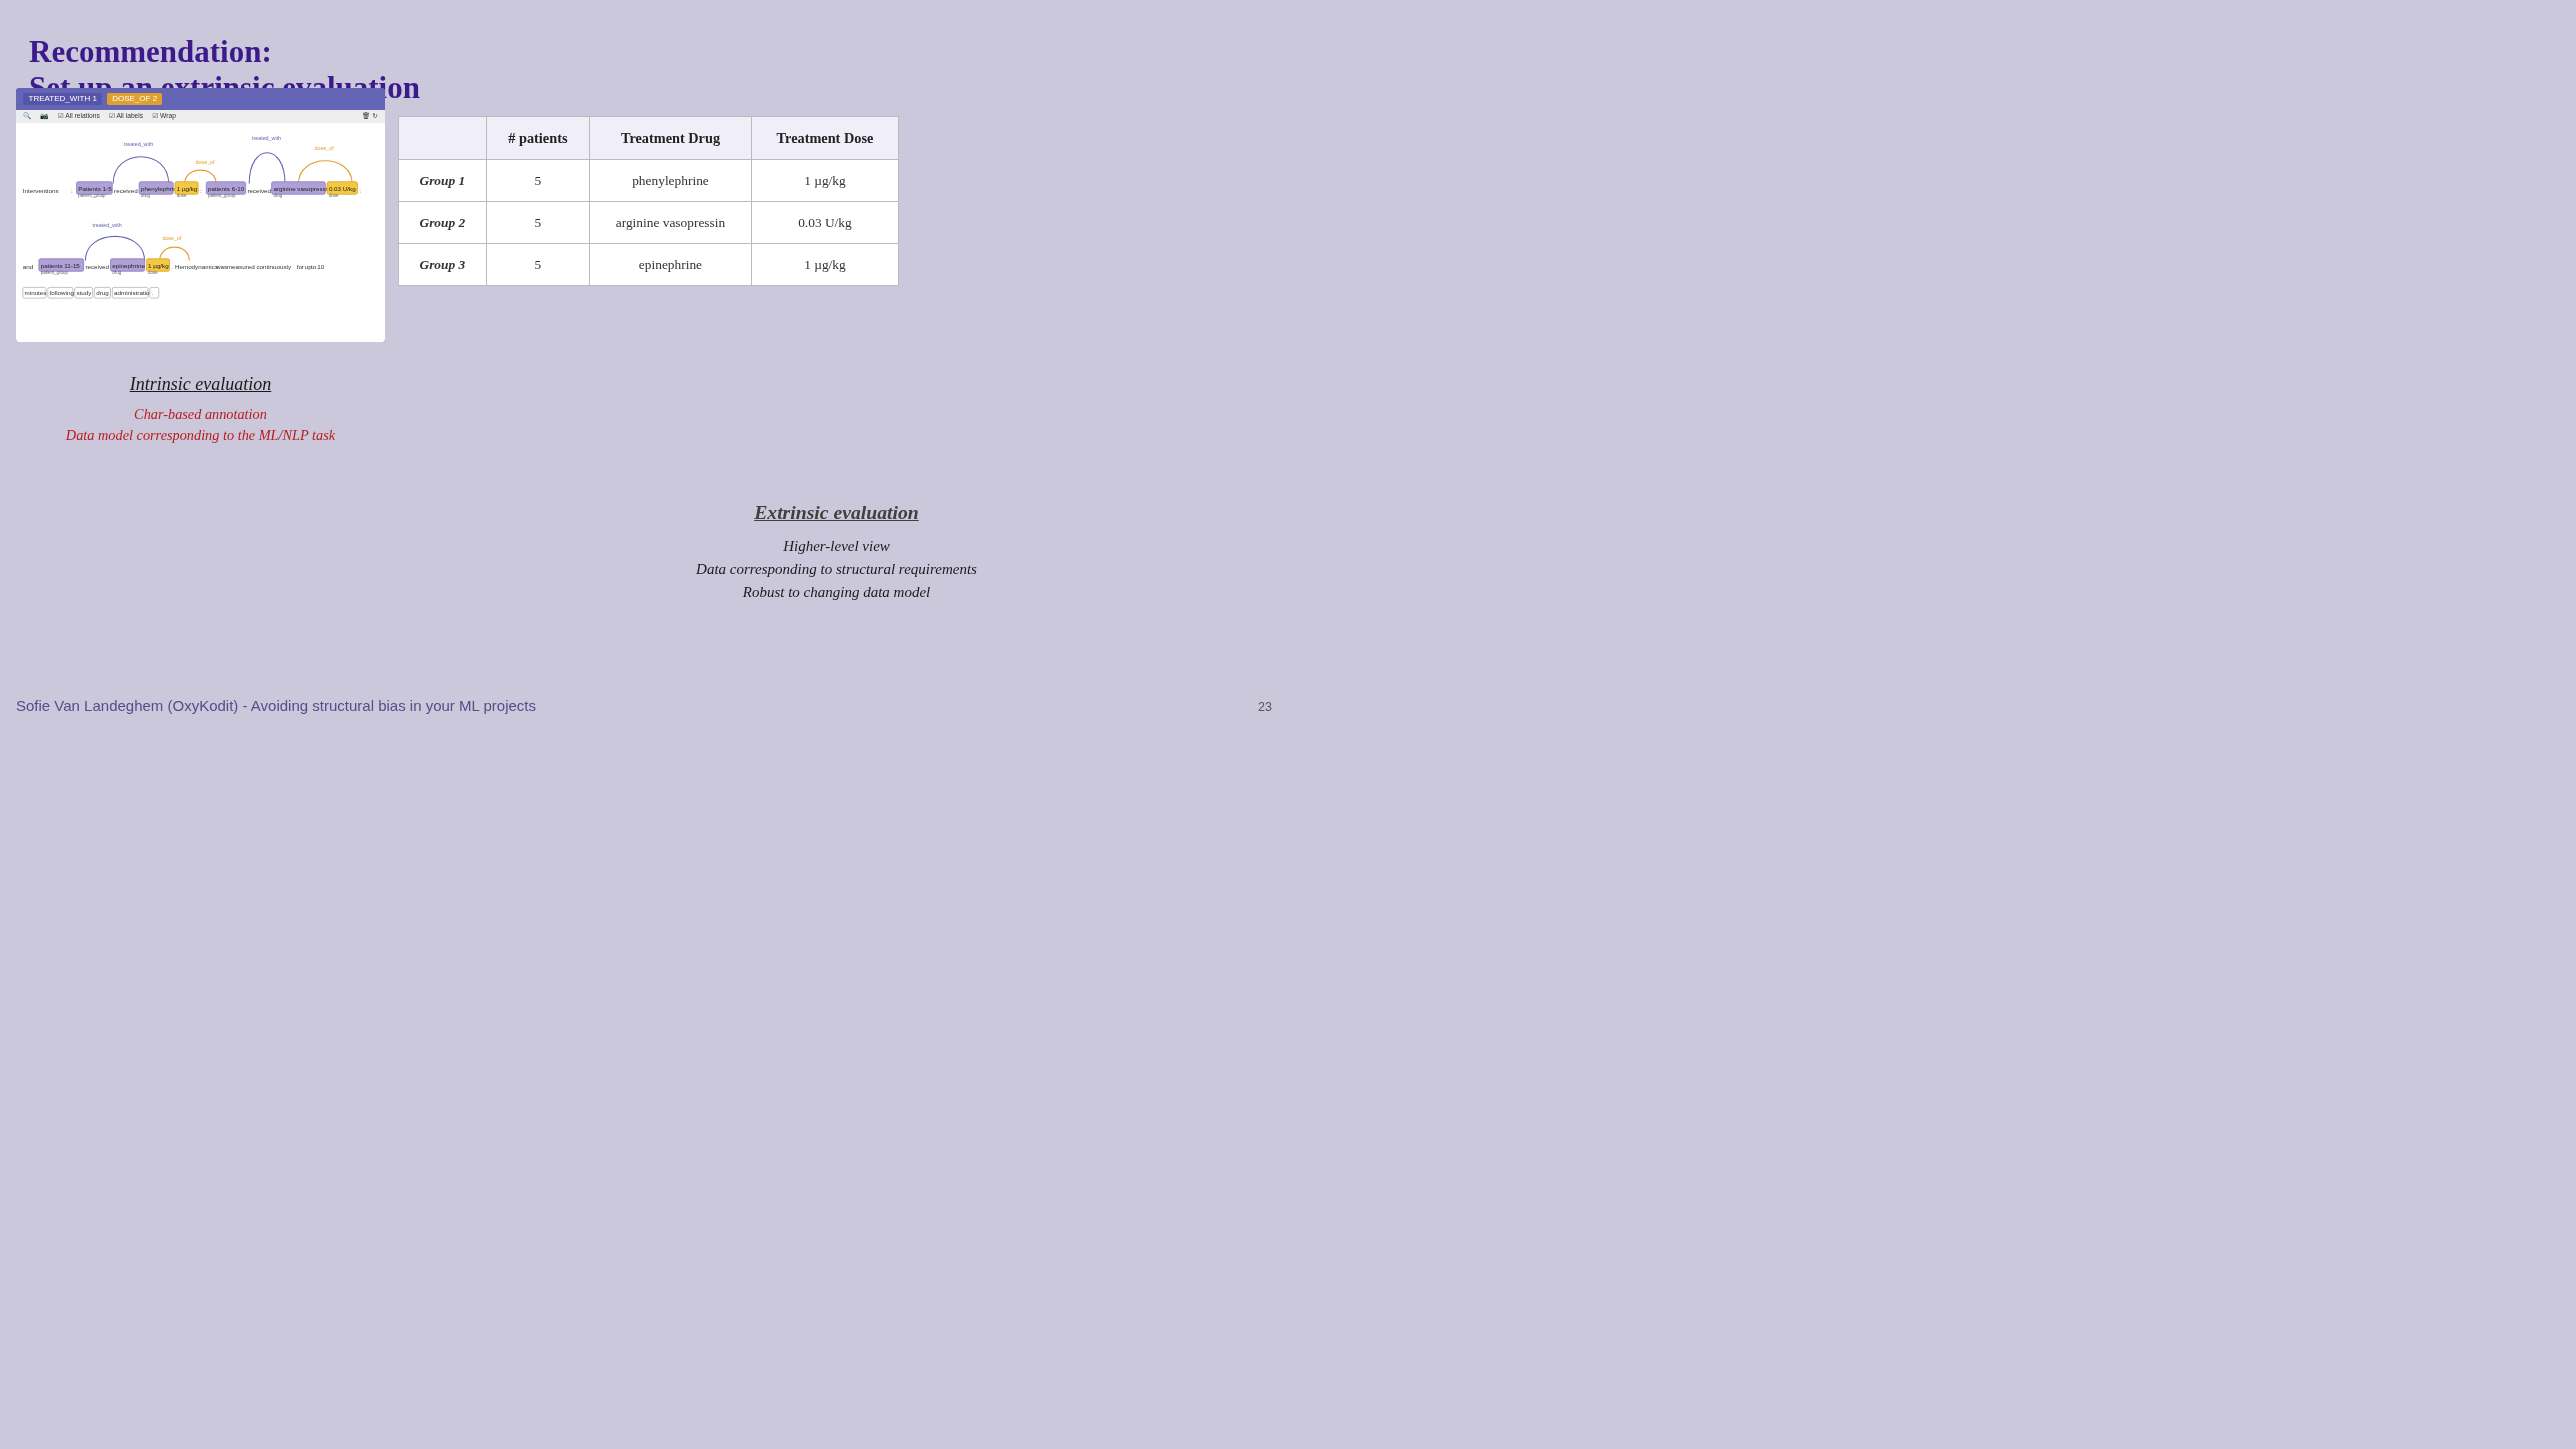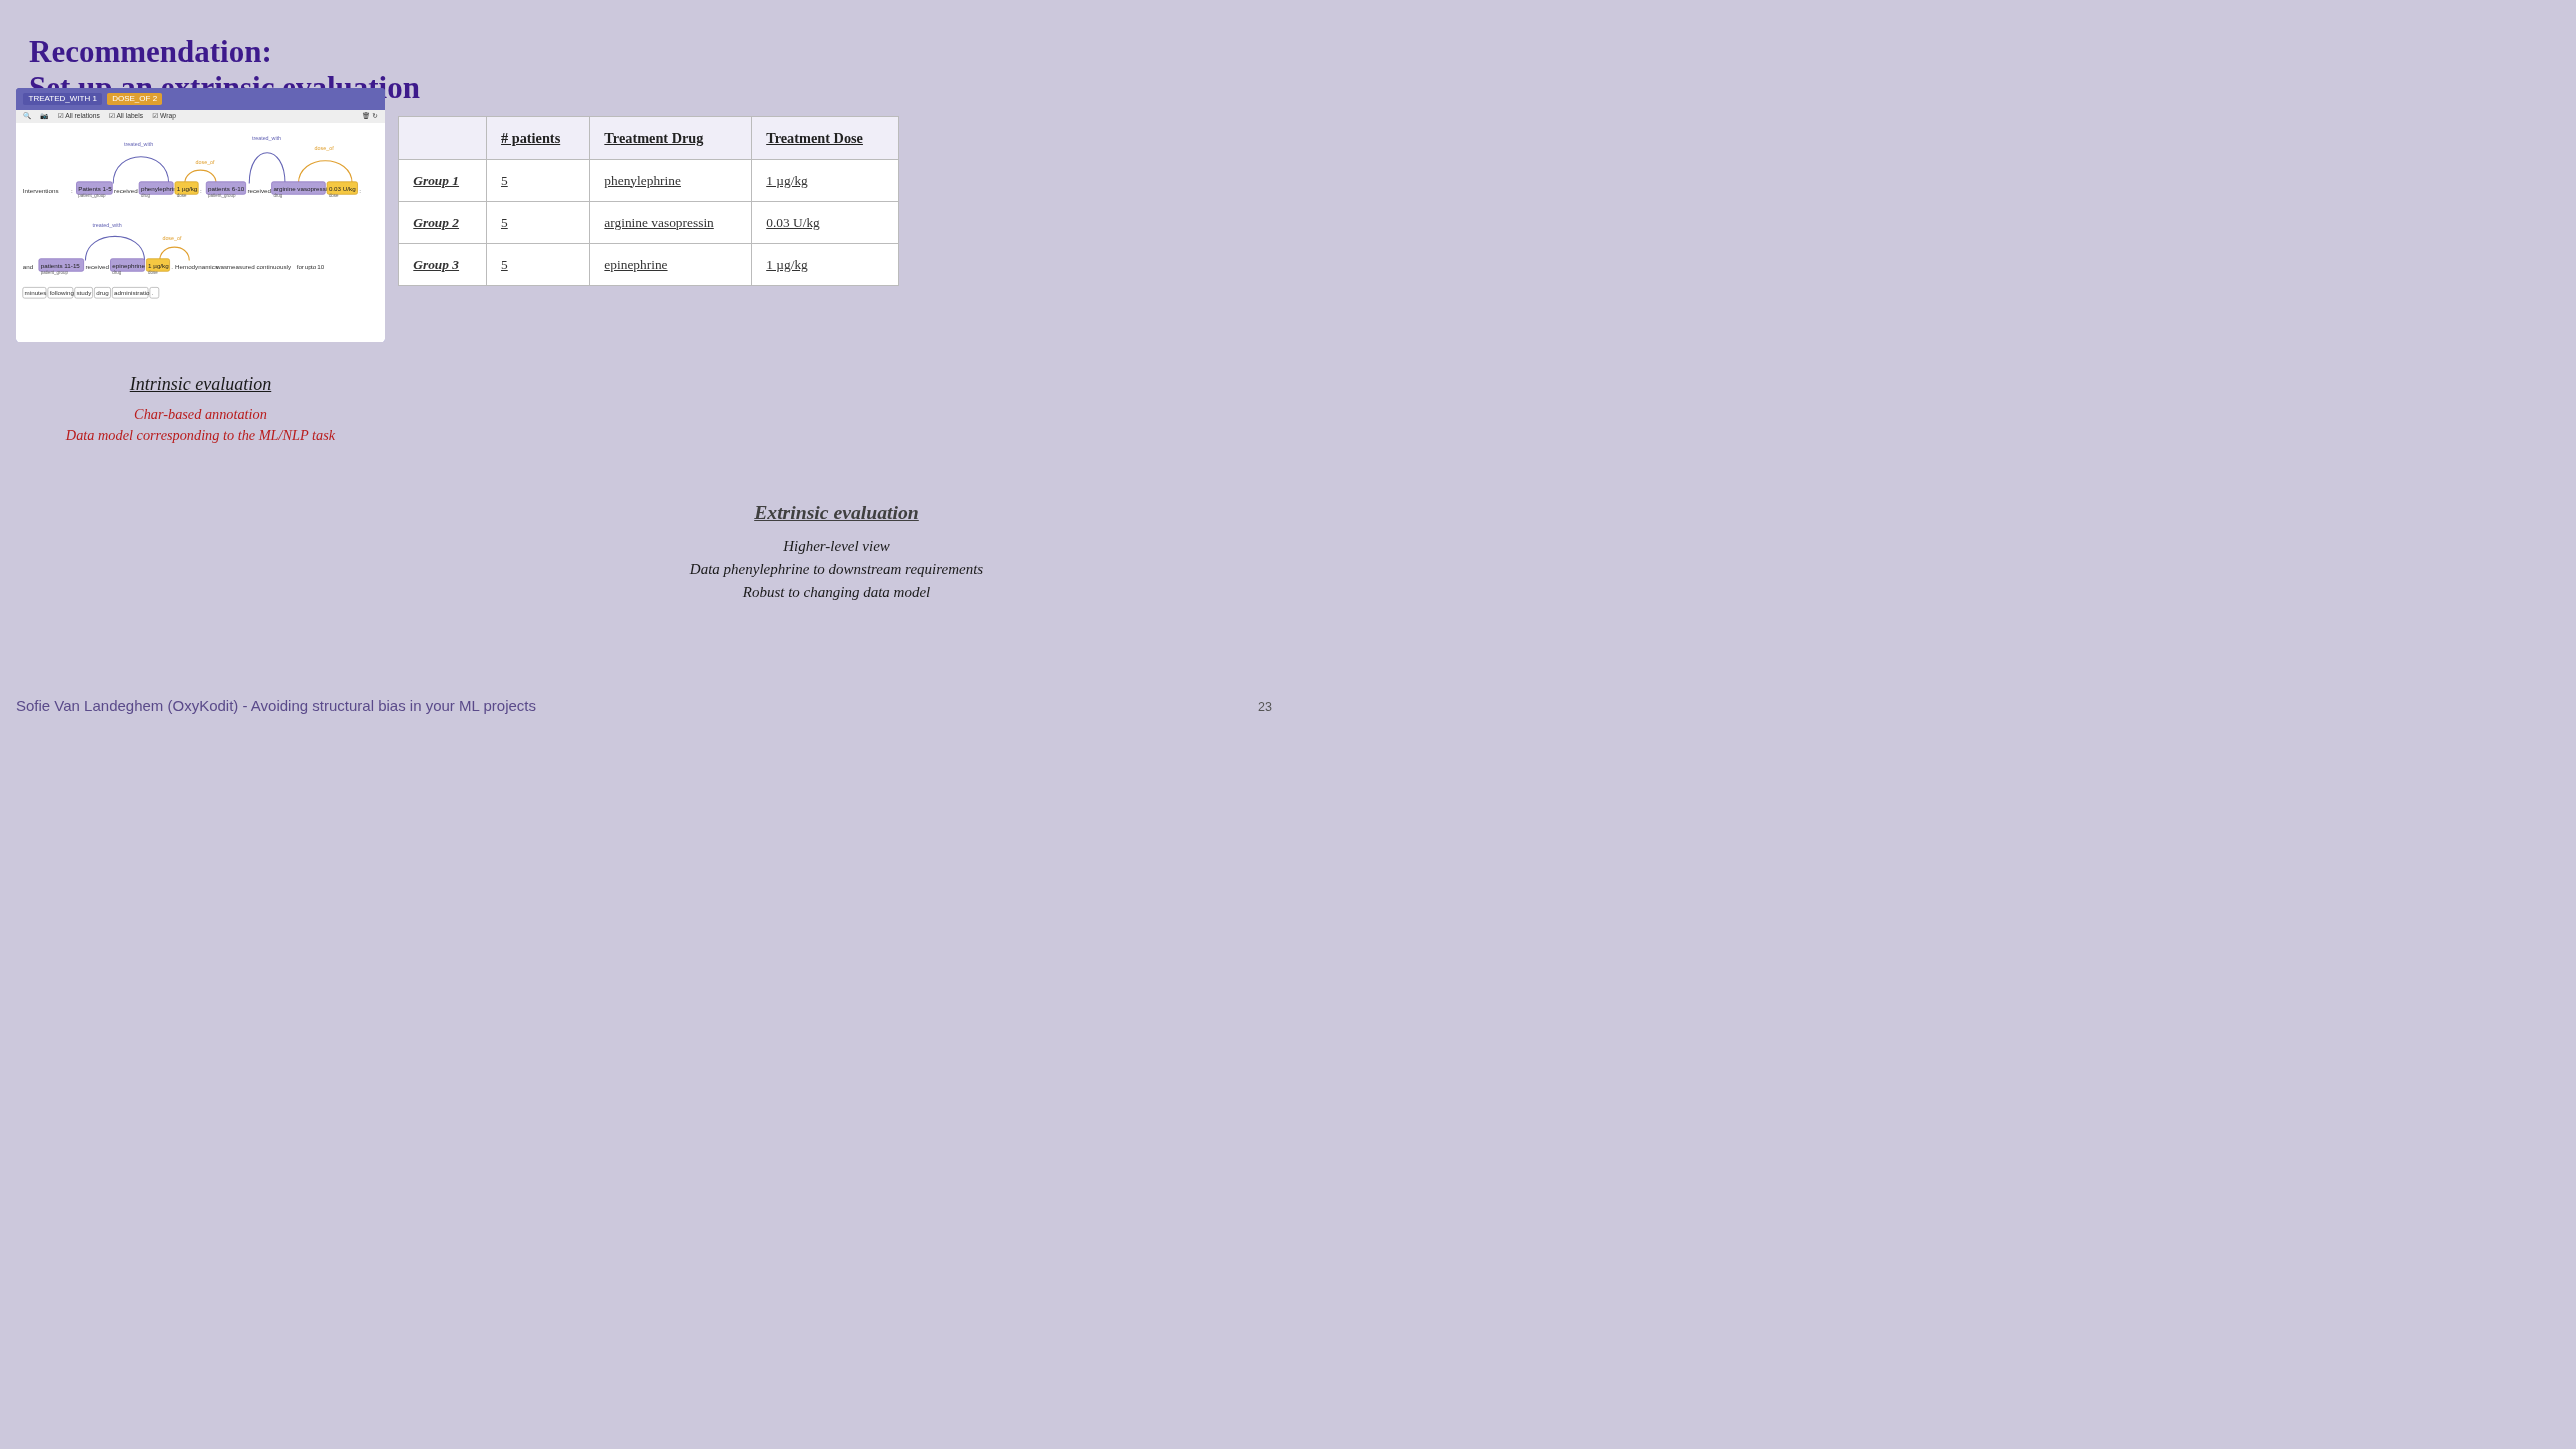--- a/index.html
+++ b/index.html
@@ -82,23 +82,22 @@
 
     .comparison-table {
       width: 100%;
       border-collapse: collapse;
       background: white;
     }
 
     .comparison-table th, .comparison-table td {
       border: 0.9px solid #bbb;
       padding: 12.5px 14.3px;
-      text-align: left;
-      font-family: Georgia, serif;
-      text-decoration: underline;
+      text-align: center;
+      font-family: Georgia, serif;
     }
 
     .comparison-table th {
       font-weight: bold;
       font-size: 14.3px;
       color: #222;
       background: #f0eef8;
     }
 
     .comparison-table td {
@@ -347,20 +346,20 @@
           <td>1 µg/kg</td>
         </tr>
       </tbody>
   </table>
 </div>
 
 <div class="extrinsic-section">
   <div class="extrinsic-title">Extrinsic evaluation</div>
   <div class="extrinsic-desc">
     <div>Higher-level view</div>
-    <div>Data phenylephrine to downstream requirements</div>
+    <div>Data corresponding to structural requirements</div>
     <div>Robust to changing data model</div>
   </div>
 </div>
 
 <div class="footer">Sofie Van Landeghem (OxyKodit) - Avoiding structural bias in your ML projects</div>
 <div class="page-number">23</div>
 
 
 </body></html>

